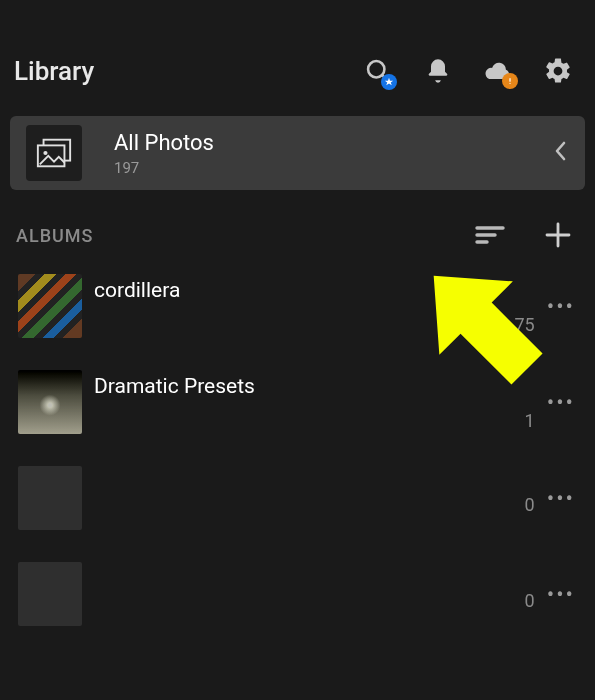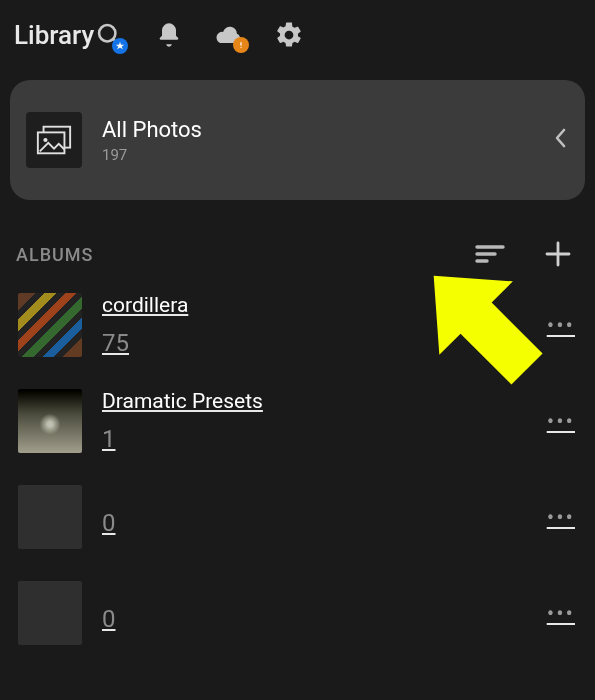--- a/index.html
+++ b/index.html
@@ -7,21 +7,23 @@
     width: 595px;
     height: 700px;
     background: #1a1a1a;
     font-family: -apple-system, BlinkMacSystemFont, "Segoe UI", Roboto, sans-serif;
     color: #e8e8e8;
     overflow: hidden;
   }
   .header {
     display: flex;
     align-items: center;
+    justify-content: space-between;
     padding: 20px 14px 18px 14px;
+    margin-top: 36px;
   }
   .header-title {
     font-size: 26px;
     font-weight: 500;
     color: #e8e8e8;
   }
   .header-icons {
     display: flex;
     align-items: center;
     gap: 30px;
@@ -58,69 +60,68 @@
     height: 16px;
     background: #e68619;
     border-radius: 50%;
     display: flex;
     align-items: center;
     justify-content: center;
   }
   .all-photos-card {
     margin: 12px 10px 0 10px;
     background: #3b3b3b;
-    border-radius: 20px;
-    display: flex;
-    align-items: center;
-    padding: 32px 16px;
-    gap: 20px;
+    border-radius: 6px;
+    display: flex;
+    align-items: center;
+    padding: 9px 16px;
+    gap: 32px;
     cursor: pointer;
   }
   .photo-icon-box {
     width: 56px;
     height: 56px;
     background: #1e1e1e;
     border-radius: 4px;
     display: flex;
     align-items: center;
     justify-content: center;
   }
   .all-photos-text { flex: 1; }
   .all-photos-title { font-size: 22px; color: #fff; }
   .all-photos-count { font-size: 15px; color: #9a9a9a; margin-top: 4px; }
   .chevron { color: #c0c0c0; }
   .section-header {
     display: flex;
     align-items: center;
     justify-content: space-between;
-    padding: 39px 16px 8px 16px;
+    padding: 30px 16px 8px 16px;
   }
   .section-label {
     font-size: 18px;
     color: #8a8a8a;
     letter-spacing: 1px;
     font-weight: 500;
   }
   .section-actions {
     display: flex;
     align-items: center;
     gap: 38px;
     padding-right: 6px;
   }
   .album-list {
     padding: 0 12px;
   }
   .album-row {
     display: flex;
     align-items: center;
-    gap: 20px;
+    gap: 12px;
     padding: 16px 6px;
     cursor: pointer;
     position: relative;
-    text-decoration: underline;
   }
   .album-thumb {
     width: 64px;
     height: 64px;
     background: #2f2f2f;
     border-radius: 2px;
     flex-shrink: 0;
     overflow: hidden;
   }
   .thumb-cordillera {
@@ -135,21 +136,21 @@
   }
   .thumb-dramatic {
     background:
       radial-gradient(circle at 50% 55%, #d8d8c9 0%, #d8d8c9 4%, rgba(0,0,0,0) 22%),
       linear-gradient(0deg,#b8b6a6 0%,#6f6f63 60%,#2a2a25 100%);
     background-blend-mode: normal;
     filter: contrast(1.55) brightness(0.75);
   }
   .album-meta { flex: 1; }
   .album-name { font-size: 21px; color: #fff; }
-  .album-count { font-size: 24px; color: #8a8a8a; margin-top: 12px; }
+  .album-count { font-size: 18px; color: #8a8a8a; margin-top: 12px; text-align: right; }
   .album-more {
     color: #9a9a9a;
     letter-spacing: 2px;
     font-size: 22px;
     padding-right: 2px;
     cursor: pointer;
     user-select: none;
   }
   .arrow-annotation {
     position: absolute;

